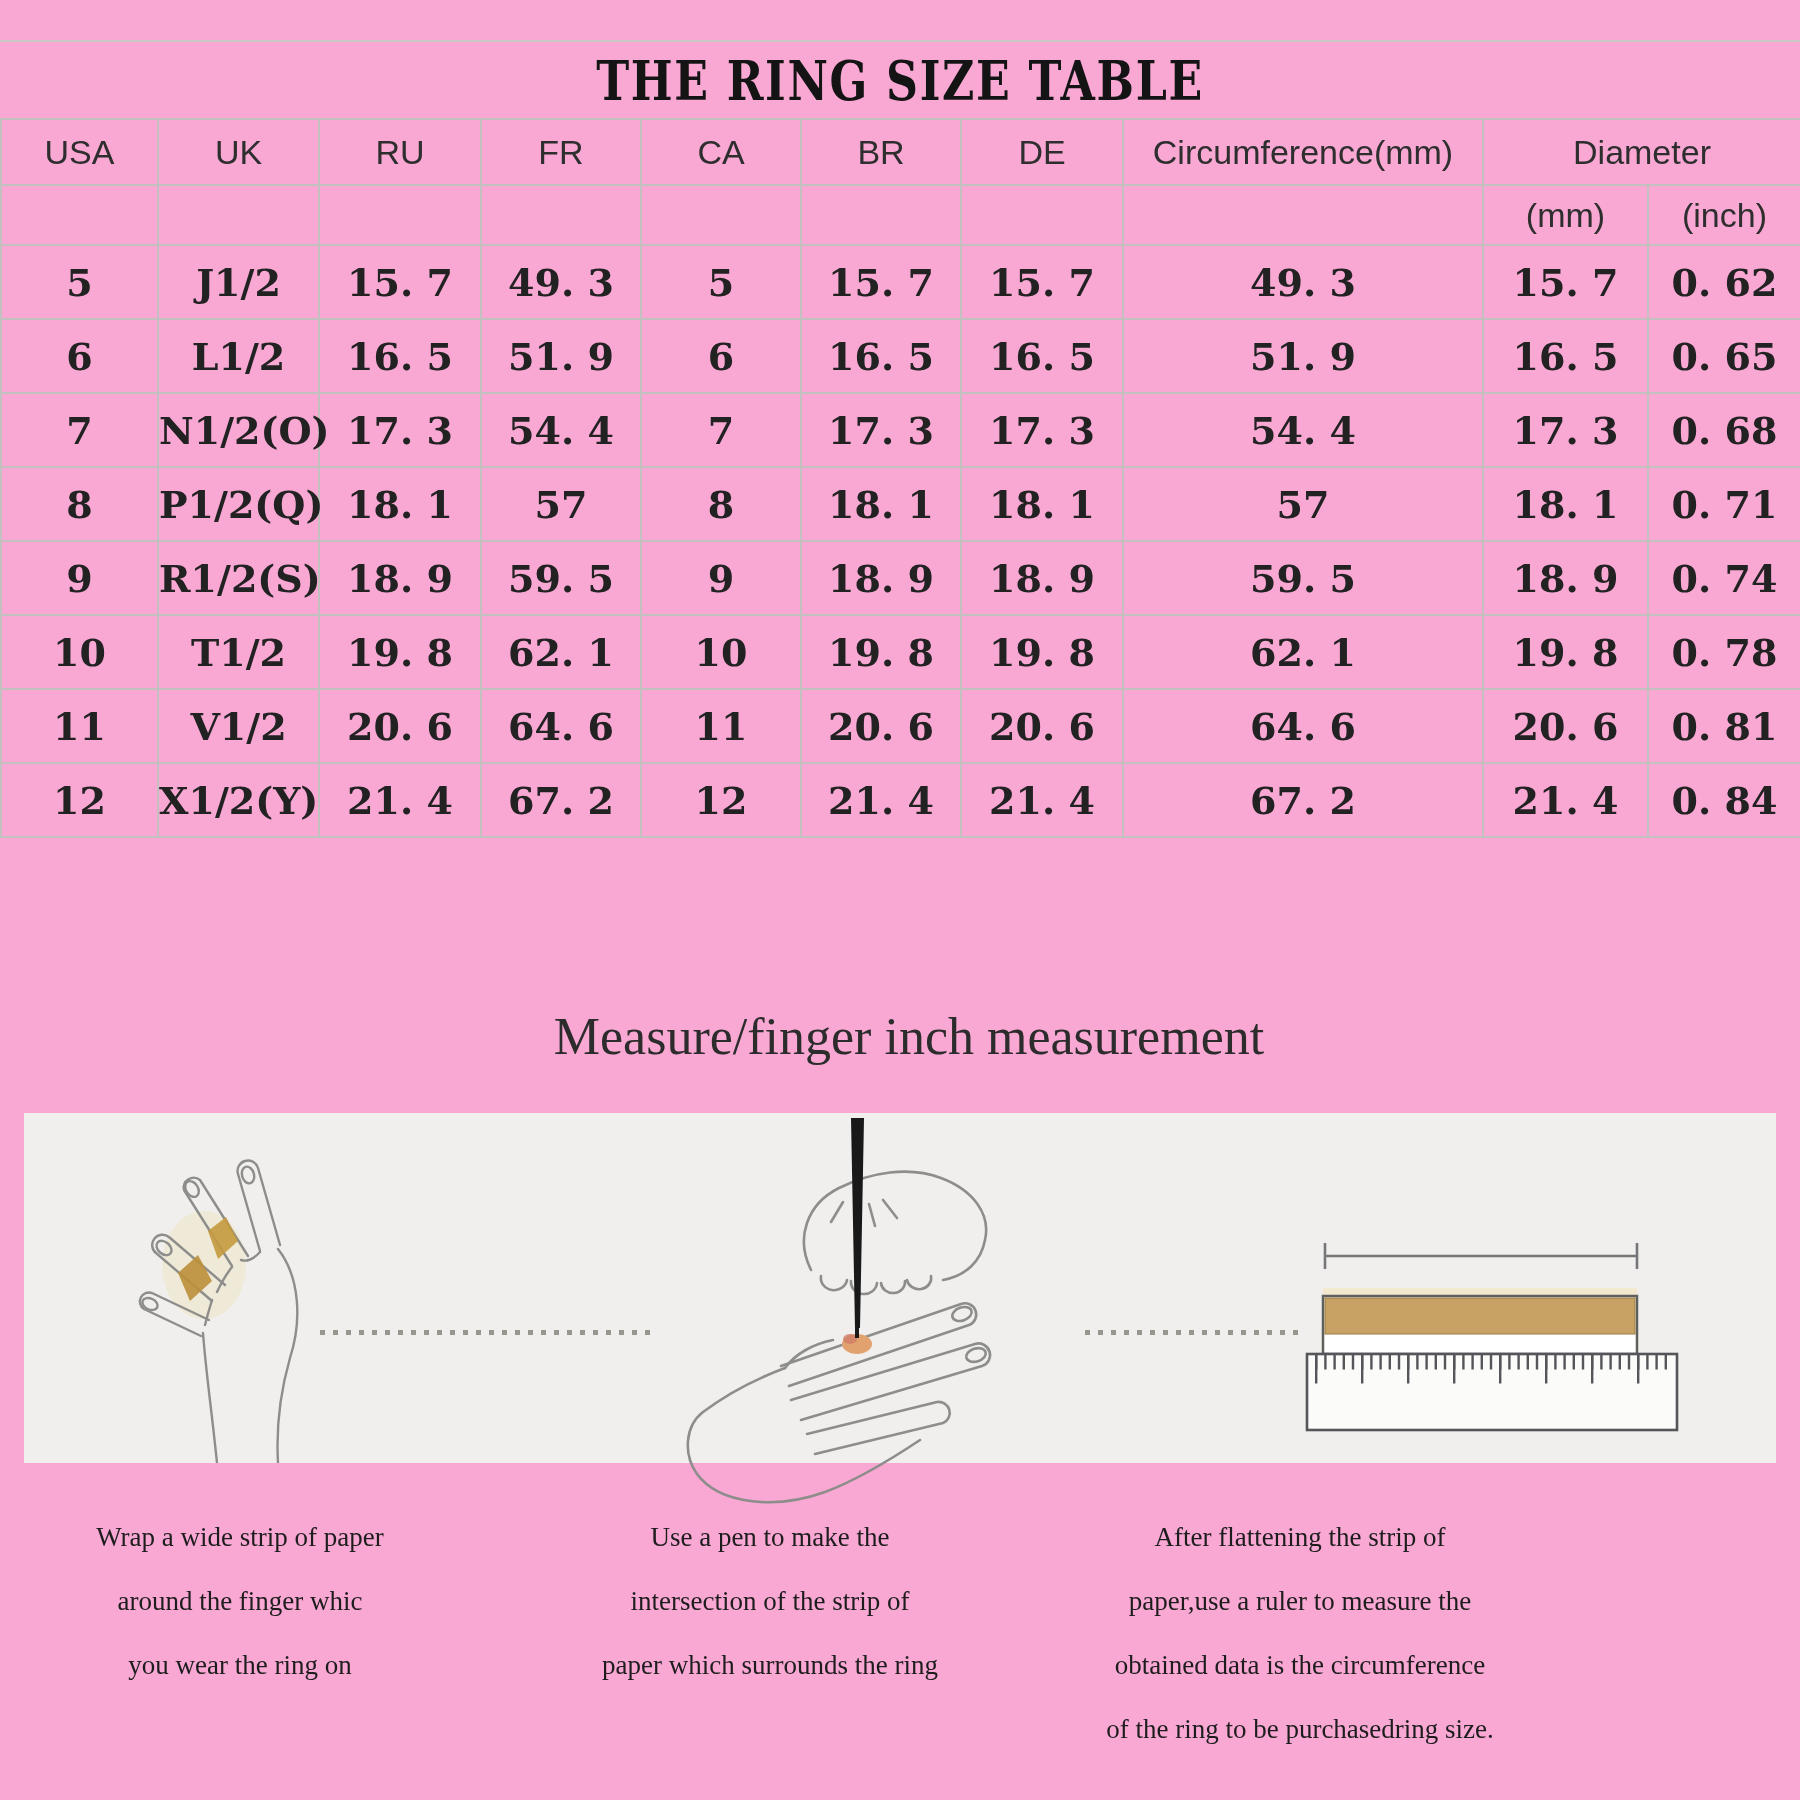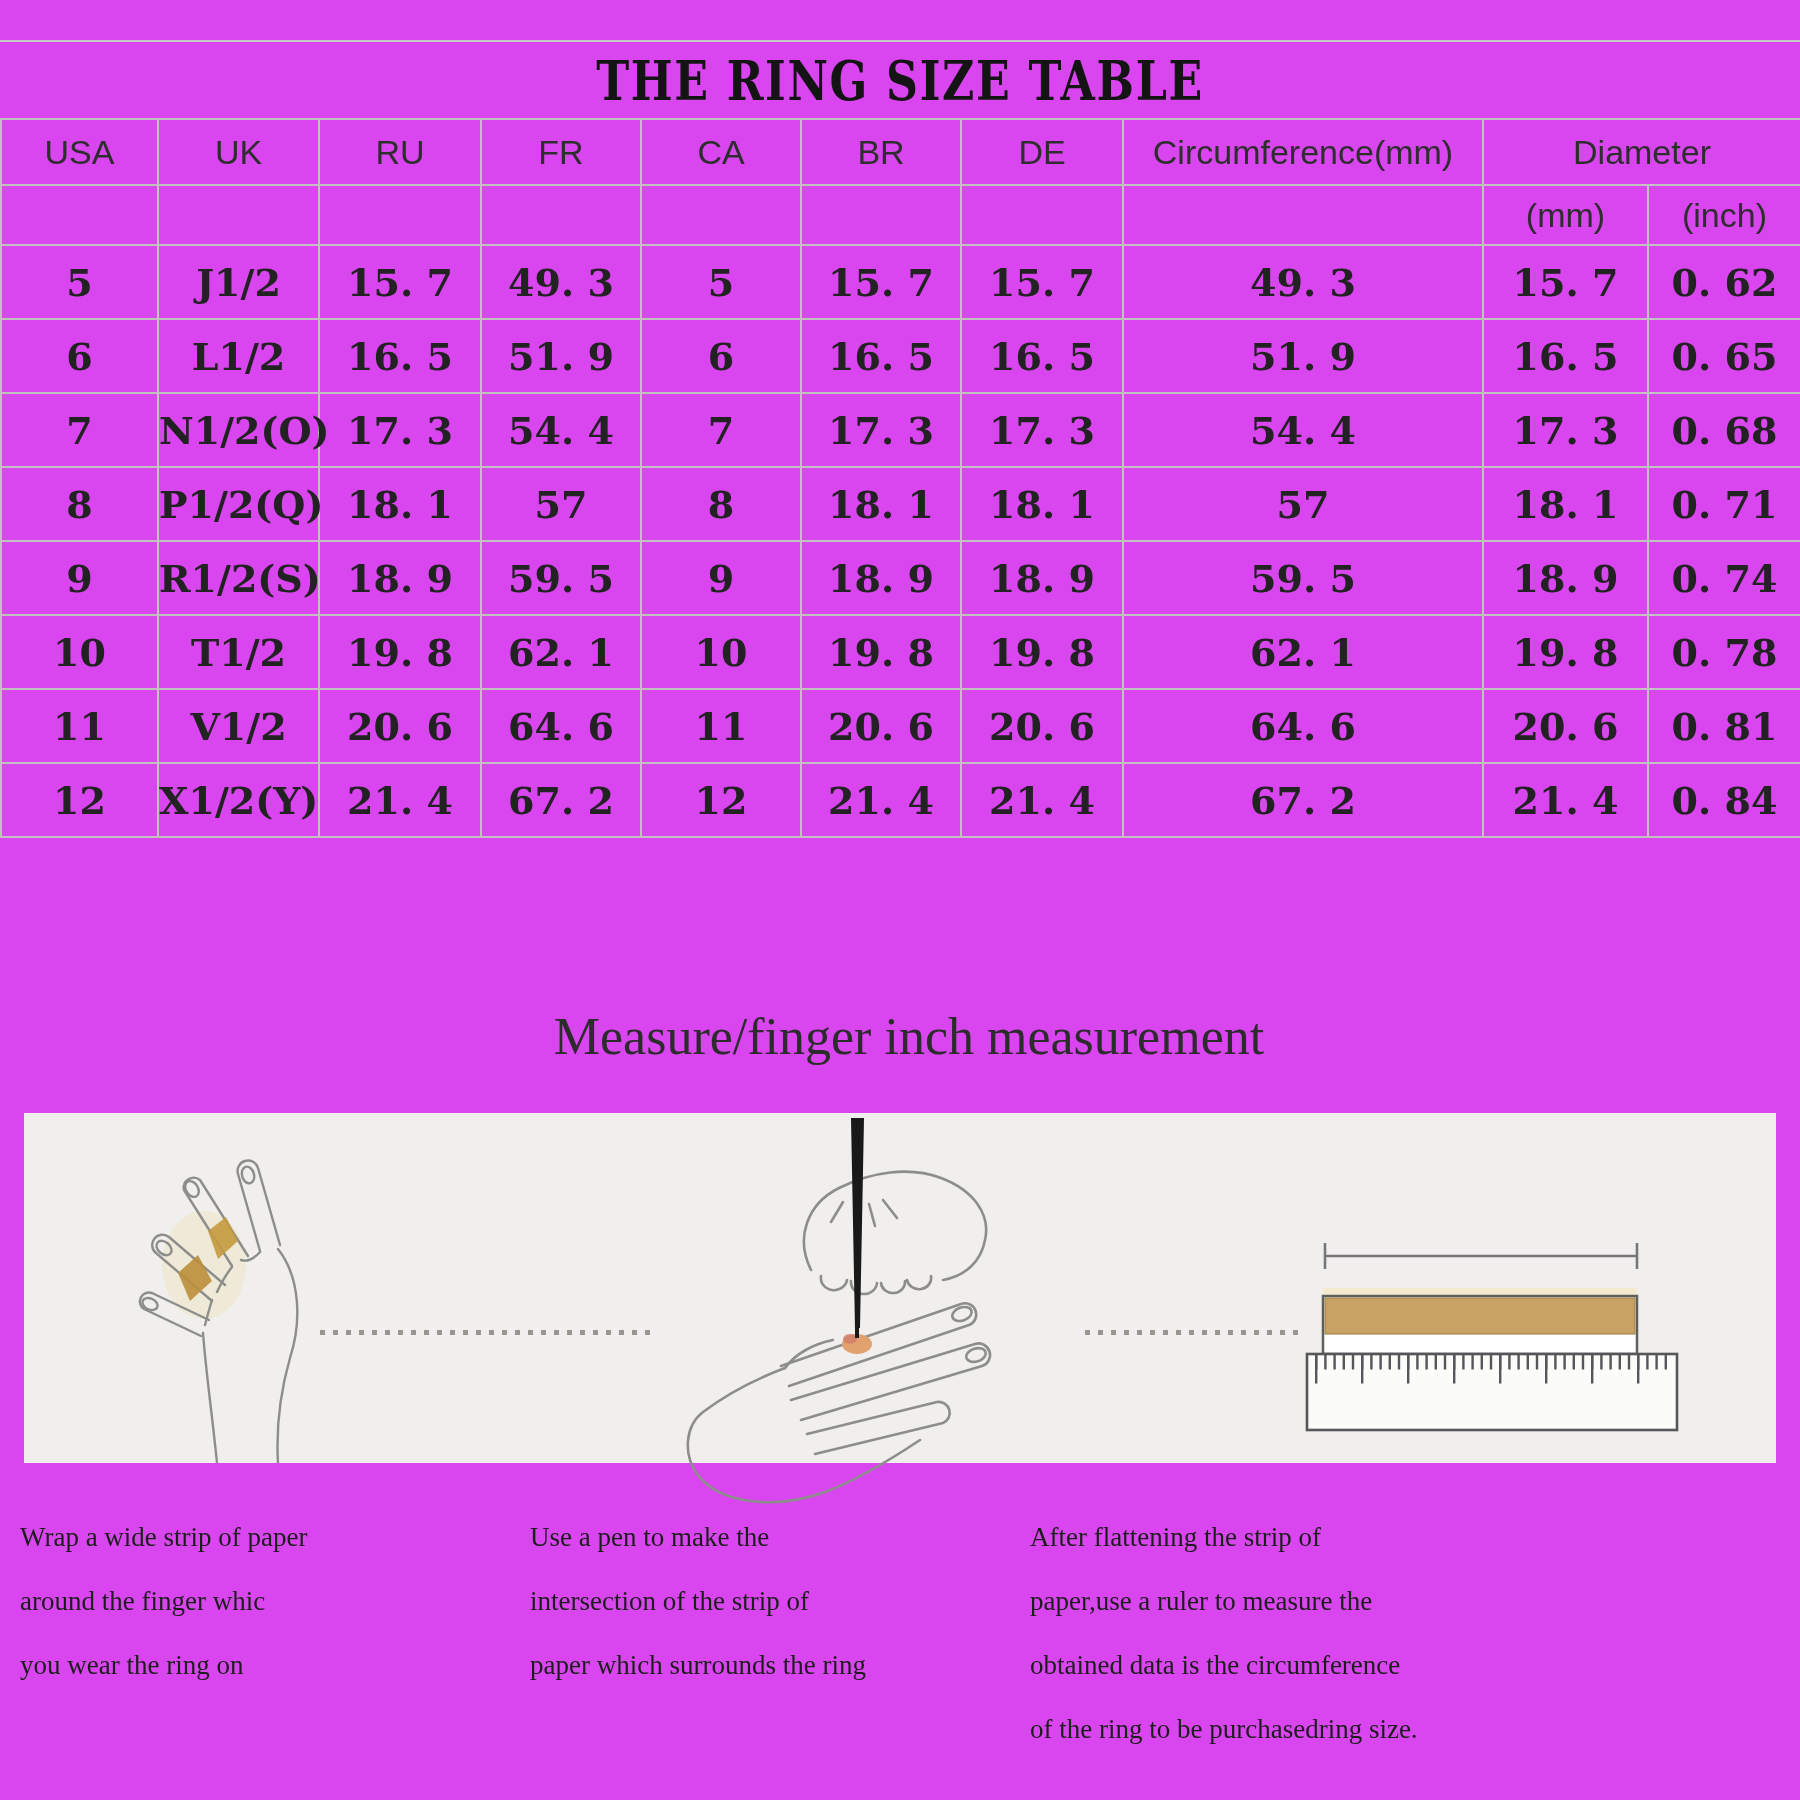--- a/index.html
+++ b/index.html
@@ -1,16 +1,16 @@
 <!DOCTYPE html>
 <html><head>
 <meta charset="utf-8">
 <style>
   html,body{margin:0;padding:0;background:#ffffff;}
-  .page{position:relative;width:1800px;height:1800px;background:#d946ef;overflow:hidden;
+  .page{position:relative;width:1800px;height:1800px;background:#f9a8d4;overflow:hidden;
         font-family:"Liberation Serif",serif;color:#1e1e1e;}
   .top-rule{position:absolute;top:40px;left:0;width:1800px;border-top:2px solid #c9c8c6;}
   .title{position:absolute;top:46px;left:0;width:1800px;margin:0;text-align:center;
          font-family:"DejaVu Serif",serif;font-weight:bold;font-size:54px;color:#141414;
          letter-spacing:2px;transform:scaleX(0.82);transform-origin:50% 50%;line-height:70px;}
   table.size-table{position:absolute;top:118px;left:0;width:1800px;border-collapse:collapse;table-layout:fixed;}
   table.size-table th,table.size-table td{border:2px solid #c2c1bf;text-align:center;vertical-align:middle;padding:0;}
   table.size-table thead tr.hrow1{height:66px;}
   table.size-table thead tr.hrow2{height:60px;}
   table.size-table tbody tr{height:74px;}
@@ -20,21 +20,21 @@
          font-family:"Liberation Serif",serif;font-weight:normal;font-size:52px;color:#2c2c2c;}
   .band{position:absolute;top:1113px;left:24px;width:1752px;height:350px;background:#f0efed;}
   .illu{position:absolute;}
   .illu-hand{left:96px;top:40px;}
   .illu-pen{left:611px;top:5px;}
   .illu-ruler{left:1281px;top:125px;}
   .dash{position:absolute;height:5px;
         background:repeating-linear-gradient(90deg,#98978f 0 5px,transparent 5px 13px);}
   .dash1{left:296px;top:217px;width:330px;}
   .dash2{left:1061px;top:217px;width:215px;}
-  .caption{position:absolute;top:1505px;font-family:"Liberation Serif",serif;
+  .caption{position:absolute;top:1505px;text-align:center;font-family:"Liberation Serif",serif;
            font-size:27px;line-height:64px;color:#1d1d1d;}
   .cap1{left:20px;width:440px;}
   .cap2{left:530px;width:480px;}
   .cap3{left:1030px;width:540px;}
 </style>
 </head>
 <body>
 
 <div class="page">
 

